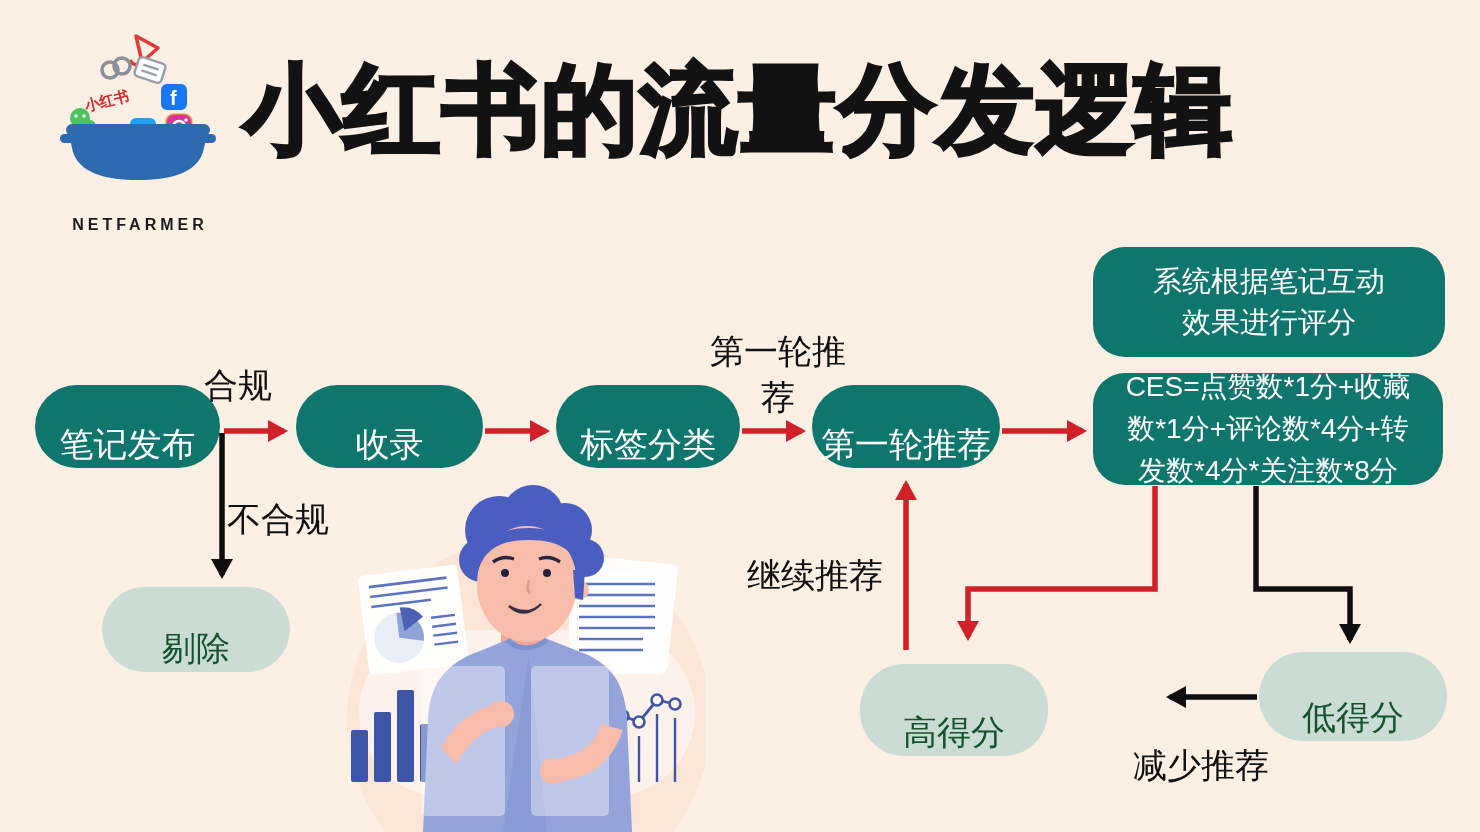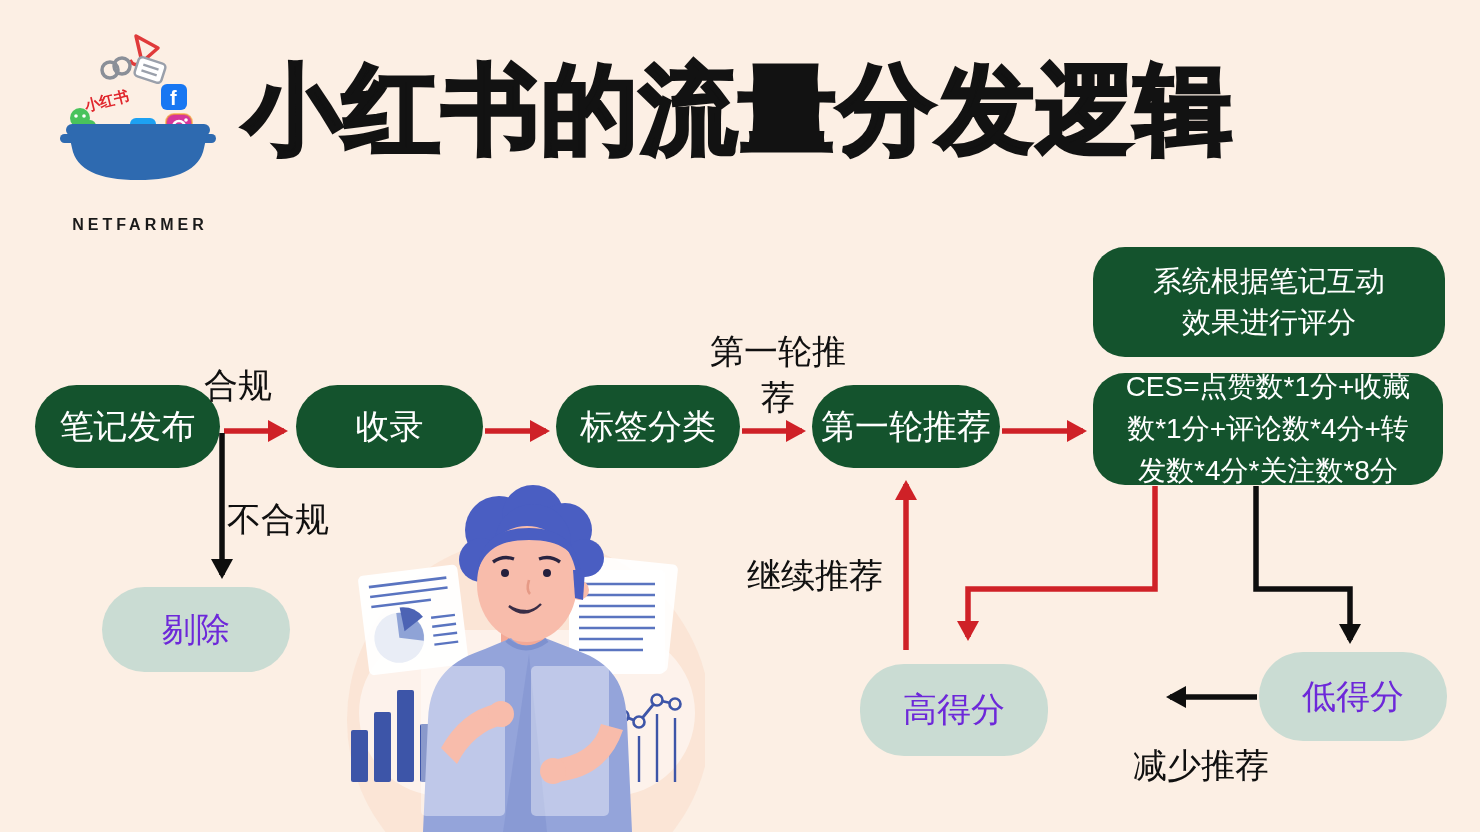--- a/index.html
+++ b/index.html
@@ -27,25 +27,25 @@
   }
   .tagline{
     position:absolute;left:0;top:208px;width:160px;text-align:center;
     font-size:16px;font-weight:700;letter-spacing:4px;color:#1a1a1a;text-indent:4px;
   }
   
   .node{
     position:absolute;display:flex;align-items:center;justify-content:center;
     text-align:center;box-sizing:border-box;
   }
-  .node.blue{background:#14532d;color:#ffffff;}
-  .node.green{background:#cadcd3;color:#6d28d9;}
+  .node.blue{background:#0f766e;color:#ffffff;}
+  .node.green{background:#cadcd3;color:#14532d;}
   .pill{border-radius:44px;}
   .rounded{border-radius:32px;}
-  .f34{font-size:34px;}
+  .f34{font-size:34px;align-items:flex-end;}
   .n-publish{left:35px;top:385px;width:185px;height:83px;}
   .n-indexed{left:296px;top:385px;width:187px;height:83px;}
   .n-tagging{left:556px;top:385px;width:184px;height:83px;}
   .n-first{left:812px;top:385px;width:188px;height:83px;}
   .n-scoring{left:1093px;top:247px;width:352px;height:110px;font-size:29px;line-height:1.42;}
   .n-scoring .inner{width:252px;}
   .n-ces{left:1093px;top:373px;width:350px;height:112px;font-size:28px;line-height:1.5;}
   .n-ces .inner{width:308px;}
   .n-removed{left:102px;top:587px;width:188px;height:85px;}
   .n-high{left:860px;top:651px;width:188px;height:92px;margin-top:13px;}

